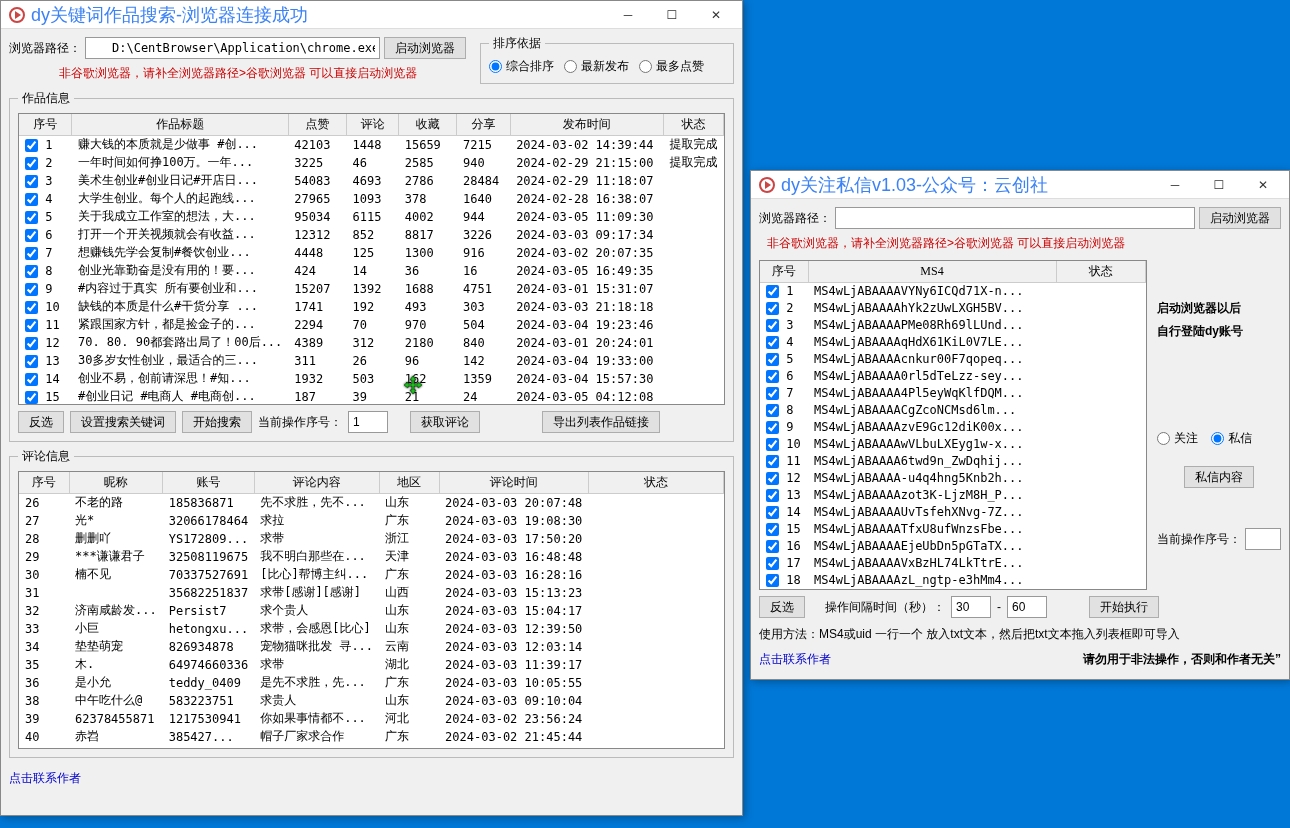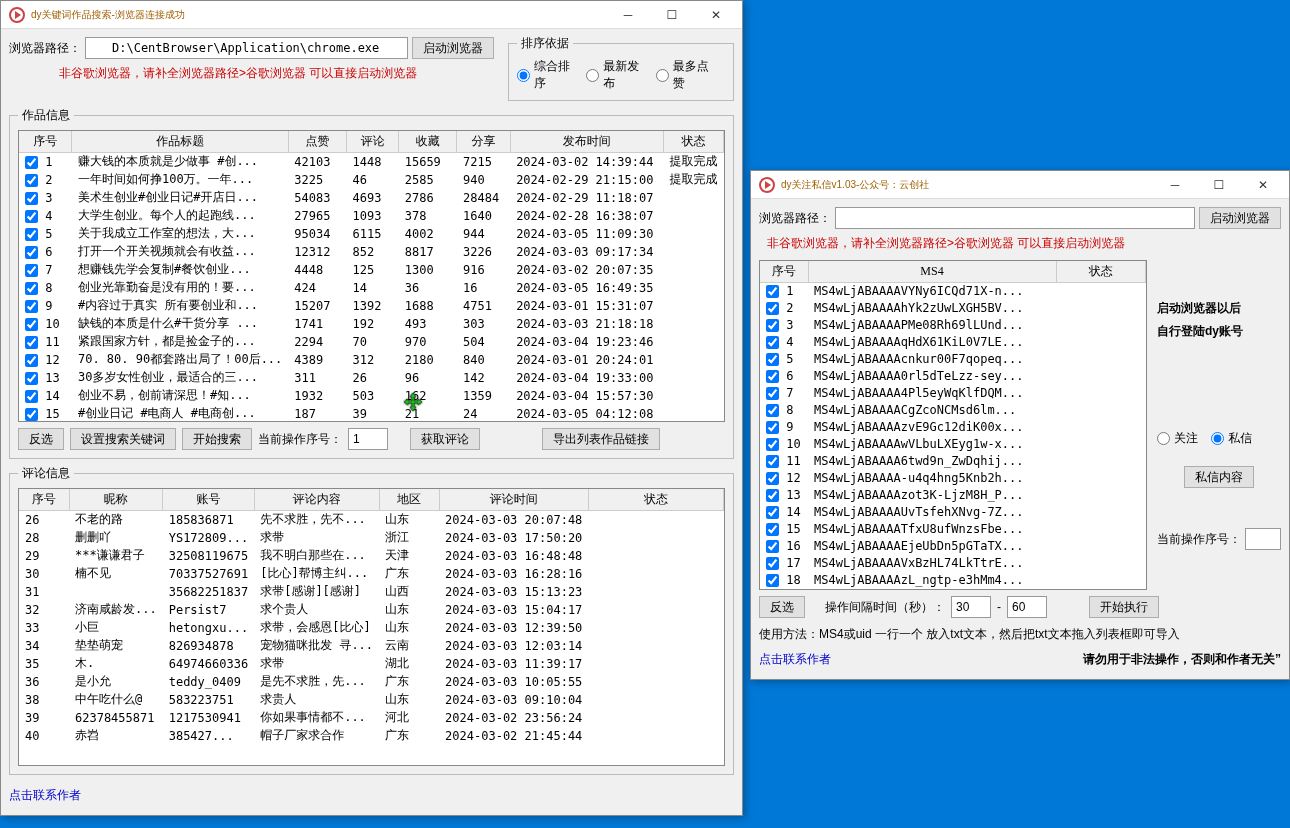--- a/index.html
+++ b/index.html
@@ -1,20 +1,20 @@
 <!DOCTYPE html>
 <html><head>
 <meta charset="utf-8">
 <style>
   * { box-sizing: border-box; margin: 0; padding: 0; }
   body { font-family: "Microsoft YaHei", "SimSun", Arial, sans-serif; font-size: 12px; background: #0078d7; width: 1290px; height: 828px; position: relative; overflow: hidden; }
   .window { position: absolute; background: #f0f0f0; border: 1px solid #888; box-shadow: 2px 2px 8px rgba(0,0,0,0.3); }
   .titlebar { height: 28px; background: #fff; display: flex; align-items: center; padding: 0 4px 0 8px; border-bottom: 1px solid #ddd; }
   .titlebar-icon { width: 16px; height: 16px; margin-right: 6px; color: #c00; display: inline-flex; align-items: center; justify-content: center; }
-  .titlebar-title { flex: 1; font-size: 10px; color: #a16207; }
+  .titlebar-title { flex: 1; font-size: 18px; color: #3b82f6; }
   .titlebar-btns { display: flex; }
   .titlebar-btn { width: 44px; height: 28px; display: flex; align-items: center; justify-content: center; color: #333; }
   .content { padding: 8px; }
   .row { display: flex; align-items: center; margin-bottom: 6px; gap: 4px; }
   .label { font-size: 12px; color: #000; }
   input[type="text"].field { height: 22px; border: 1px solid #999; background: #fff; padding: 0 4px; font-size: 12px; font-family: "Consolas","SimSun", monospace; }
   button.winbtn { height: 22px; padding: 0 10px; background: #e1e1e1; border: 1px solid #adadad; cursor: pointer; font-size: 12px; white-space: nowrap; }
   .red-note { color: #c00; font-size: 12px; }
   fieldset.group { border: 1px solid #bbb; padding: 6px 8px 8px 8px; margin-bottom: 6px; background: #f0f0f0; position: relative; }
   fieldset.group > legend { font-size: 12px; padding: 0 4px; color: #000; }
@@ -54,21 +54,21 @@
   <div class="content">
     <div style="display:flex; align-items:flex-start; gap:14px;">
       <div style="flex:1;">
         <div class="row">
           <span class="label">浏览器路径：</span>
           <input type="text" class="field" style="flex: 1 1 0%; padding-left: 26px;" value="D:\CentBrowser\Application\chrome.exe">
           <button class="winbtn">启动浏览器</button>
         </div>
         <div class="red-note" style="margin:6px 0 6px 50px;">非谷歌浏览器，请补全浏览器路径&gt;谷歌浏览器 可以直接启动浏览器</div>
       </div>
-      <fieldset class="group" style="width:226px; margin-top:-2px;">
+      <fieldset class="group" style="width:254px; margin-top:-2px;">
         <legend>排序依据</legend>
         <div style="display:flex;">
           <label class="radio-lbl">
               <input type="radio" name="s1" checked="" style=""> 
               <span>综合排序</span>
             </label>
           <label class="radio-lbl">
               <input type="radio" name="s1" style=""> 
               <span>最新发布</span>
             </label>
@@ -305,20 +305,29 @@
               </tr>
             </thead>
           <tbody id="comments-body">
               <tr>
                 <td>26</td>
                 <td>不老的路</td>
                 <td>185836871</td>
                 <td>先不求胜，先不...</td>
                 <td>山东</td>
                 <td>2024-03-03 20:07:48</td>
+                <td></td>
+              </tr>
+              <tr>
+                <td>27</td>
+                <td>光*</td>
+                <td>32066178464</td>
+                <td>求拉</td>
+                <td>广东</td>
+                <td>2024-03-03 19:08:30</td>
                 <td></td>
               </tr>
               <tr>
                 <td>28</td>
                 <td>删删吖</td>
                 <td>YS172809...</td>
                 <td>求带</td>
                 <td>浙江</td>
                 <td>2024-03-03 17:50:20</td>
                 <td></td>

